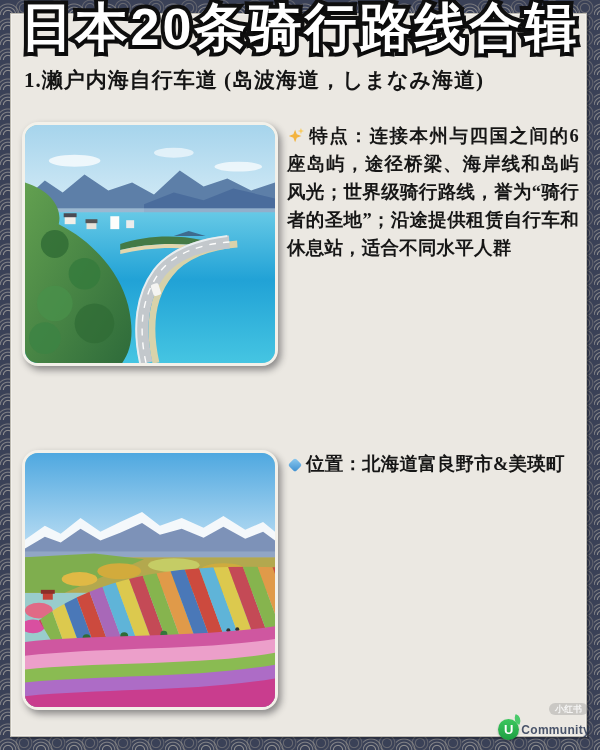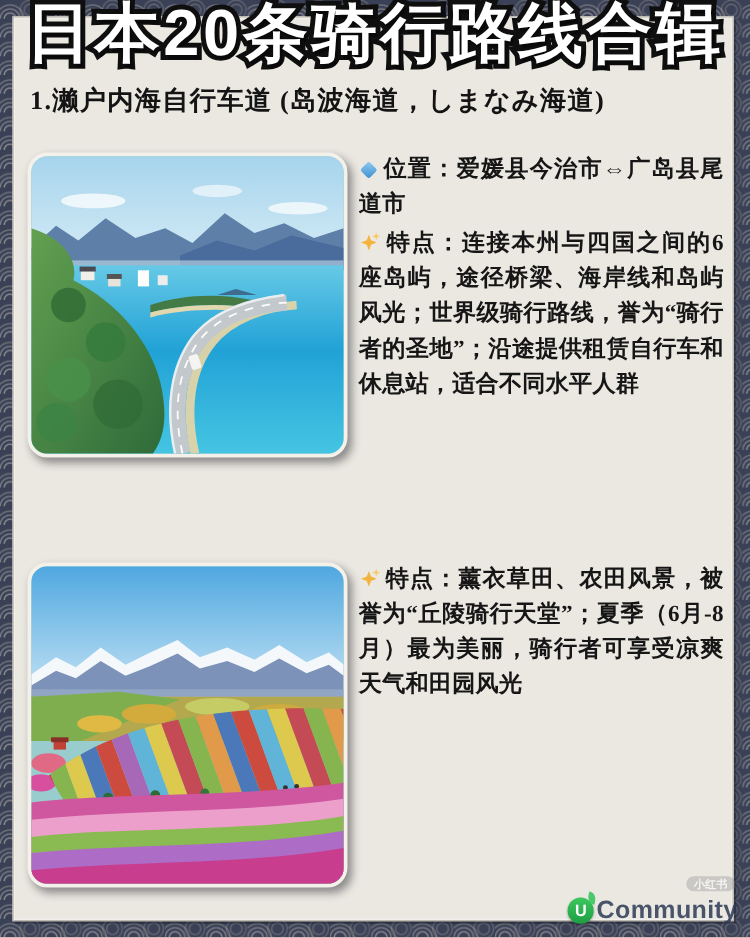--- a/index.html
+++ b/index.html
@@ -1,19 +1,19 @@
 <!DOCTYPE html>
 <html><head>
 <meta charset="utf-8">
 <style>
   * { box-sizing: border-box; margin: 0; padding: 0; }
   html,body { width: 600px; height: 750px; }
   body { font-family: "Liberation Serif", serif; }
 
-  .poster { position: relative; width: 600px; height: 750px; overflow: hidden; background: #ef4444; }
+  .poster { position: relative; width: 600px; height: 750px; overflow: hidden; background: #ec4899; }
 
   
   .wave-bg {
     position: absolute; inset: 0;
     background-color: #3a4157;
     background-image:
       radial-gradient(circle at 8px 15px, rgba(222,214,196,0) 3.6px, rgba(222,214,196,.55) 4.6px, rgba(222,214,196,0) 5.6px),
       radial-gradient(circle at 8px 15px, rgba(222,214,196,0) 6.8px, rgba(222,214,196,.45) 7.8px, rgba(222,214,196,0) 8.8px),
       radial-gradient(circle at 8px 15px, rgba(222,214,196,0) 10px, rgba(215,205,185,.4) 11px, rgba(222,214,196,0) 12px),
       radial-gradient(circle at 24px 8px, rgba(222,214,196,0) 3.6px, rgba(195,185,165,.35) 4.6px, rgba(222,214,196,0) 5.6px),
@@ -87,21 +87,21 @@
     background: linear-gradient(180deg, #3cc75e, #1d9e42);
     color: #fff; font-family: "Liberation Sans", sans-serif; font-weight: 800; font-size: 13px;
     display: flex; align-items: center; justify-content: center;
     box-shadow: 0 1px 2px rgba(0,0,0,.3);
   }
   .ulogo::after {
     content: ""; position: absolute; top: -4px; right: -2px; width: 7px; height: 9px;
     background: #49c96a; border-radius: 0 85% 0 85%; transform: rotate(18deg);
   }
   .wm-text {
-    font-family: "Liberation Sans", sans-serif; font-weight: 700; font-size: 20px;
+    font-family: "Liberation Sans", sans-serif; font-weight: 700; font-size: 12px;
     color: rgba(45,57,85,.85); letter-spacing: .3px;
   }
   .wm-badge {
     position: absolute; right: 2px; top: -16px;
     font-family: "Liberation Sans", sans-serif; font-size: 9px; line-height: 12px;
     color: rgba(255,255,255,.8); background: rgba(140,140,140,.35);
     border-radius: 7px; padding: 0 6px; font-weight: bold;
   }
 </style>
 </head>
@@ -156,21 +156,20 @@
         <rect x="86" y="92" width="9" height="13" fill="#fdfdfb"></rect>
         <rect x="102" y="96" width="8" height="8" fill="#ececec"></rect>
         <path d="M132,240 C124,204 128,172 146,150 C160,132 186,122 214,120" fill="none" stroke="#e0d4a8" stroke-width="7" opacity=".95"></path>
         <path d="M122,240 C114,204 118,172 136,148 C150,130 176,120 206,118" fill="none" stroke="#c3c8cc" stroke-width="13"></path>
         <path d="M122,240 C114,204 118,172 136,148 C150,130 176,120 206,118" fill="none" stroke="#fdfdfd" stroke-width="1.4" stroke-dasharray="7 7"></path>
         <path d="M116,240 C108,204 112,170 130,146 C145,127 172,116 204,112" fill="none" stroke="#edf2f4" stroke-width="2" opacity=".9"></path>
         <rect x="128" y="160" width="8" height="12" rx="2" fill="#f4f4f2" transform="rotate(-18 132 166)"></rect>
       </svg>
     </div>
     <div class="details">
-      <p class="detail"><span class="inline-icon icon-diamond"></span><span>位置：</span><span>爱媛县今治市⇔广岛县尾道市</span></p>
       <p class="detail"><span class="inline-icon"><svg viewBox="0 0 20 20">
               <path d="M9 3 L10.9 8.1 L16 10 L10.9 11.9 L9 17 L7.1 11.9 L2 10 L7.1 8.1 Z" fill="#f3b33d"></path>
               <path d="M15.5 1 L16.4 3.6 L19 4.5 L16.4 5.4 L15.5 8 L14.6 5.4 L12 4.5 L14.6 3.6 Z" fill="#f7ca5e"></path>
             </svg></span><span>特点：</span><span>连接本州与四国之间的6座岛屿，途径桥梁、海岸线和岛屿风光；世界级骑行路线，誉为“骑行者的圣地”；沿途提供租赁自行车和休息站，适合不同水平人群</span></p>
     </div>
   </div>
 
   <div class="route-row" id="row-2">
     <div class="photo" id="photo-2">
       <svg viewBox="0 0 252 258" preserveAspectRatio="none" aria-hidden="true">
@@ -232,24 +231,21 @@
         <circle cx="205" cy="180" r="2" fill="#333333"></circle>
         <circle cx="214" cy="179" r="2" fill="#333333"></circle>
         <path d="M0,192 C60,184 170,188 252,176 L252,258 L0,258 Z" fill="#cf57a0"></path>
         <path d="M0,206 C80,197 170,201 252,189 L252,258 L0,258 Z" fill="#ec9fca"></path>
         <path d="M0,220 C70,212 180,216 252,203 L252,258 L0,258 Z" fill="#8abb52"></path>
         <path d="M0,233 C90,225 170,229 252,215 L252,258 L0,258 Z" fill="#ad6cc6"></path>
         <path d="M0,247 C80,239 170,243 252,229 L252,258 L0,258 Z" fill="#c93d8e"></path>
       </svg>
     </div>
     <div class="details">
-      <p class="detail"><span class="inline-icon"><svg viewBox="0 0 20 20">
-              <path d="M9 3 L10.9 8.1 L16 10 L10.9 11.9 L9 17 L7.1 11.9 L2 10 L7.1 8.1 Z" fill="#f3b33d"></path>
-              <path d="M15.5 1 L16.4 3.6 L19 4.5 L16.4 5.4 L15.5 8 L14.6 5.4 L12 4.5 L14.6 3.6 Z" fill="#f7ca5e"></path>
-            </svg></span><span>特点：</span><span>薰衣草田、农田风景，被誉为“丘陵骑行天堂”；夏季（6月-8月）最为美丽，骑行者可享受凉爽天气和田园风光</span></p>
+      <p class="detail"><span class="inline-icon icon-diamond"></span><span>位置：</span><span>北海道富良野市&amp;美瑛町</span></p>
     </div>
   </div>
 
   <div class="watermark">
     <span class="wm-badge">小红书</span>
     <span class="ulogo">U</span>
     <span class="wm-text">Community</span>
   </div>
 </div>
 

